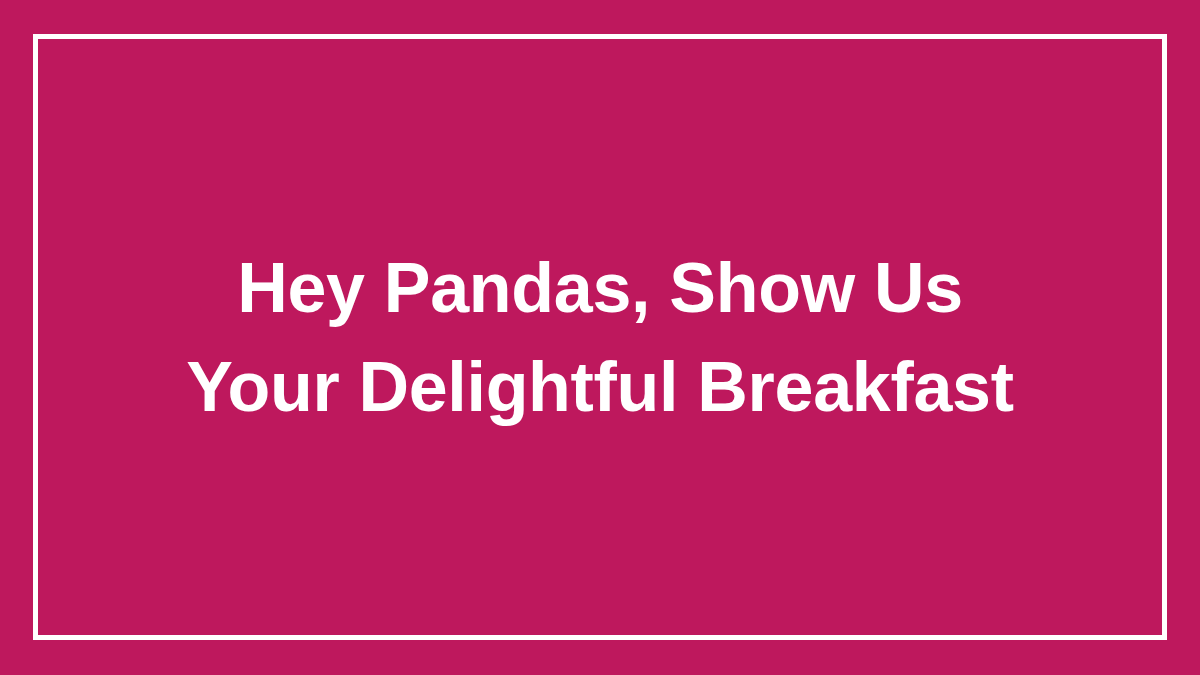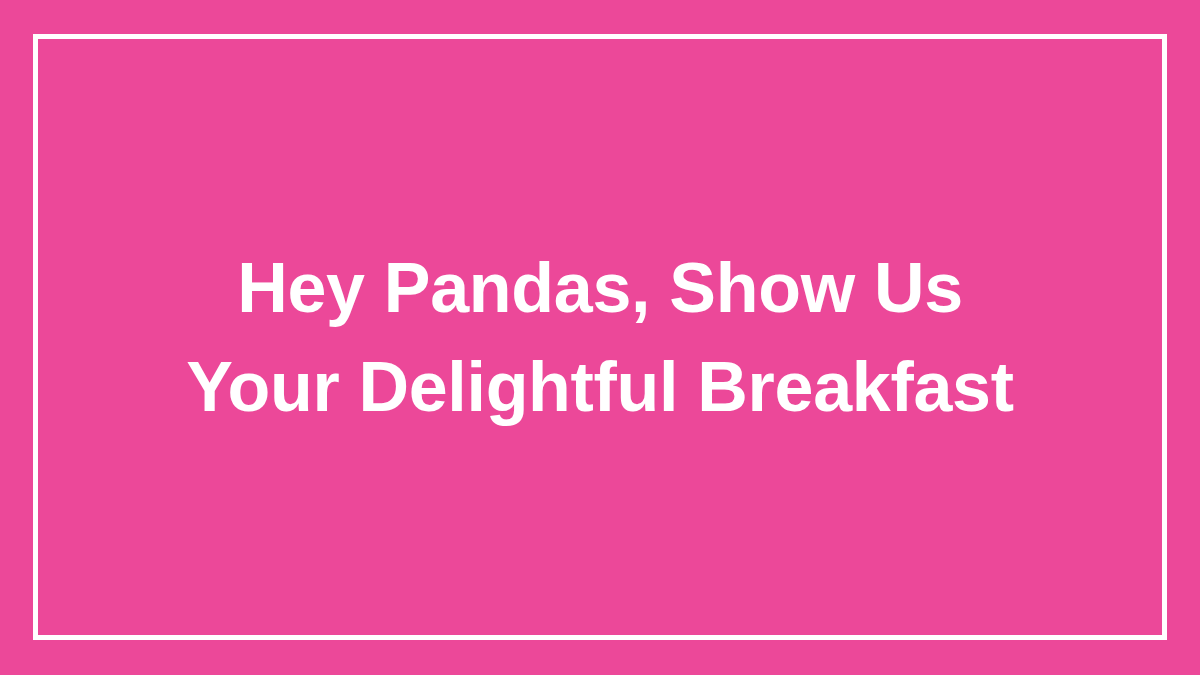--- a/index.html
+++ b/index.html
@@ -57,21 +57,21 @@
     font-weight: bold;
     font-size: 70px;
     line-height: 99px;
     letter-spacing: -0.3px;
     -webkit-font-smoothing: antialiased;
   }
 </style>
 </head>
 <body>
 
-<div id="canvas" style="background: #ec4899; width: 1200px; height: 675px;">
+<div id="canvas" style="background: #be185d; width: 1200px; height: 675px;">
 
   <div id="frame" style="border: 5px solid rgb(255, 255, 255); left: 33px; top: 34px; width: 1134px; height: 606px;"></div>
 
   <div id="headline-block">
     <h1 id="headline" style="color: rgb(255, 255, 255); text-align: center;">Hey Pandas, Show Us Your Delightful Breakfast</h1>
   </div>
 
 </div>
 
 </body></html>

